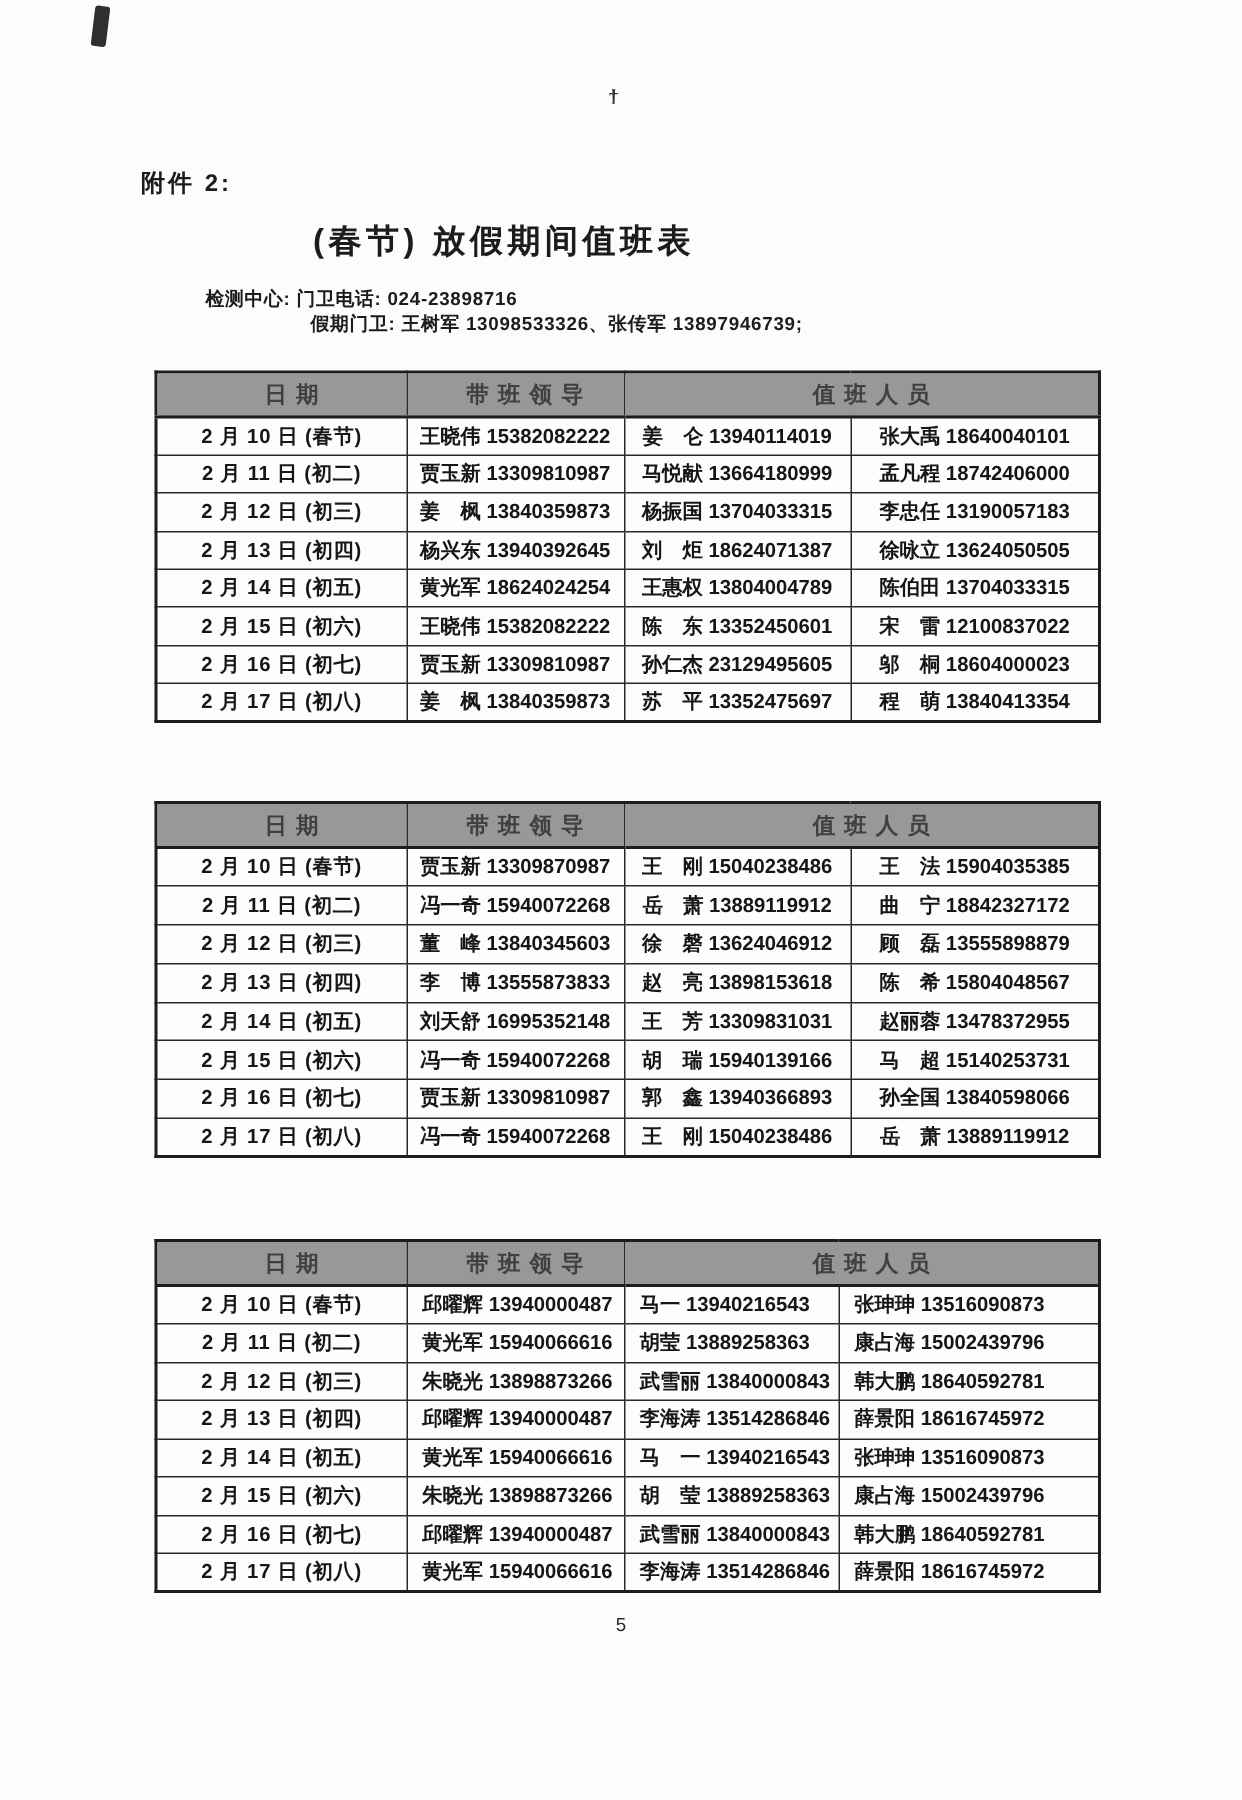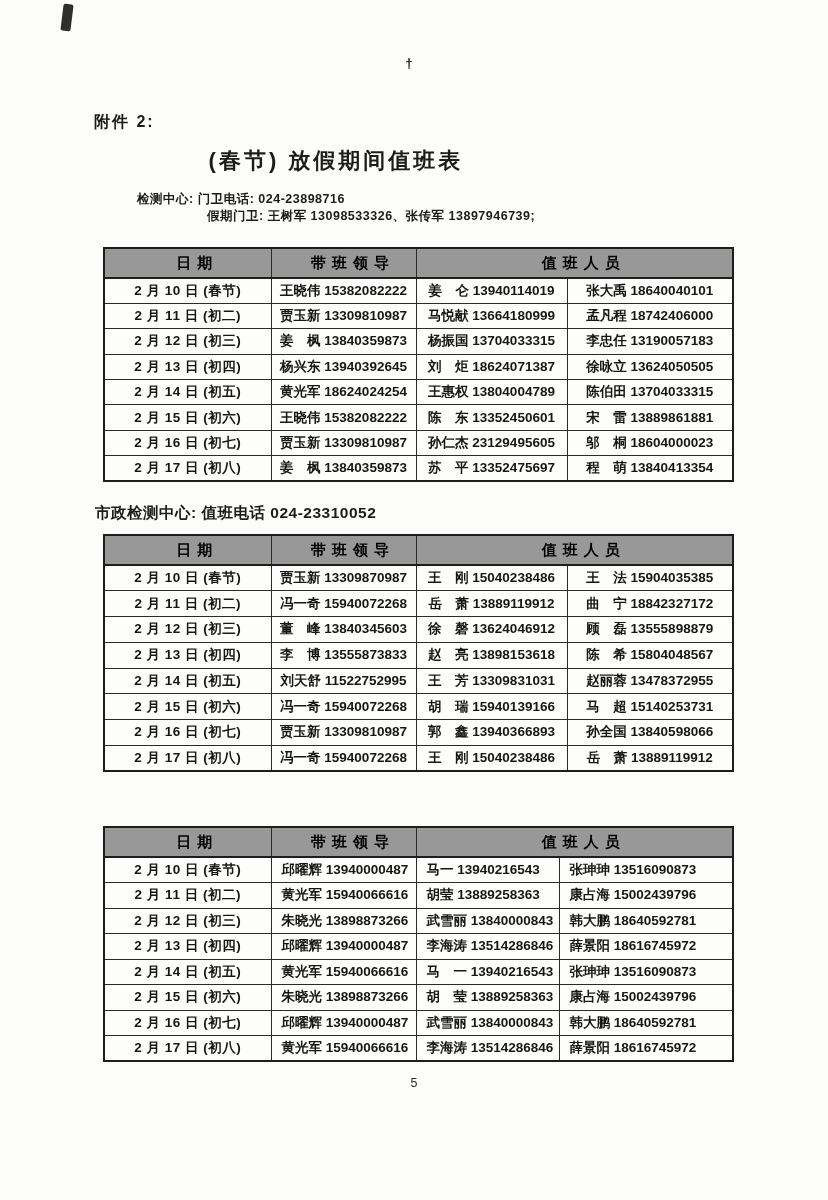--- a/index.html
+++ b/index.html
@@ -63,21 +63,21 @@
 
   table.duty-table th, table.duty-table td {
     border:1px solid #2a2a2a;
     overflow:hidden; white-space:nowrap;
   }
   table.duty-table { border:2px solid #1d1d1d; }
   table.duty-table thead tr { height:30px; }
   table.duty-table tbody tr { height:25px; }
   table.duty-table th {
     background:#989898;
-    font-size:15px; font-weight:bold; color:#000000;
+    font-size:15px; font-weight:bold; color:#404040;
     letter-spacing:6px; text-align:center;
     border-bottom:2px solid #1d1d1d;
     padding-left:20px;
   }
   table.duty-table td {
     font-size:13.5px; font-weight:bold;
     text-align:center; color:#161616;
   }
   td.c0 { font-size:13px; letter-spacing:0.5px;margin-left:16px; }
   
@@ -148,38 +148,37 @@
         <tr>
           <td class="c0">2 月 14 日 (初五)</td>
           <td class="c1">黄光军 18624024254</td>
           <td class="c2">王惠权 13804004789</td>
           <td class="c3">陈伯田 13704033315</td>
         </tr>
         <tr>
           <td class="c0">2 月 15 日 (初六)</td>
           <td class="c1">王晓伟 15382082222</td>
           <td class="c2">陈　东 13352450601</td>
-          <td class="c3">宋　雷 13889861881</td>
+          <td class="c3">宋　雷 12100837022</td>
         </tr>
         <tr>
           <td class="c0">2 月 16 日 (初七)</td>
           <td class="c1">贾玉新 13309810987</td>
           <td class="c2">孙仁杰 23129495605</td>
           <td class="c3">邬　桐 18604000023</td>
         </tr>
         <tr>
           <td class="c0">2 月 17 日 (初八)</td>
           <td class="c1">姜　枫 13840359873</td>
           <td class="c2">苏　平 13352475697</td>
           <td class="c3">程　萌 13840413354</td>
         </tr>
       </tbody>
   </table>
 
-  <div class="section-heading sh2">市政检测中心: 值班电话 024-23310052</div>
 
   <table class="duty-table tb2">
     <colgroup>
         <col style="width:167px">
         <col style="width:145px">
         <col style="width:151px">
         <col style="width:166px">
       </colgroup>
     <thead>
       <tr>
@@ -208,21 +207,21 @@
           <td class="c3">顾　磊 13555898879</td>
         </tr>
         <tr>
           <td class="c0">2 月 13 日 (初四)</td>
           <td class="c1">李　博 13555873833</td>
           <td class="c2">赵　亮 13898153618</td>
           <td class="c3">陈　希 15804048567</td>
         </tr>
         <tr>
           <td class="c0">2 月 14 日 (初五)</td>
-          <td class="c1">刘天舒 11522752995</td>
+          <td class="c1">刘天舒 16995352148</td>
           <td class="c2">王　芳 13309831031</td>
           <td class="c3">赵丽蓉 13478372955</td>
         </tr>
         <tr>
           <td class="c0">2 月 15 日 (初六)</td>
           <td class="c1">冯一奇 15940072268</td>
           <td class="c2">胡　瑞 15940139166</td>
           <td class="c3">马　超 15140253731</td>
         </tr>
         <tr>

